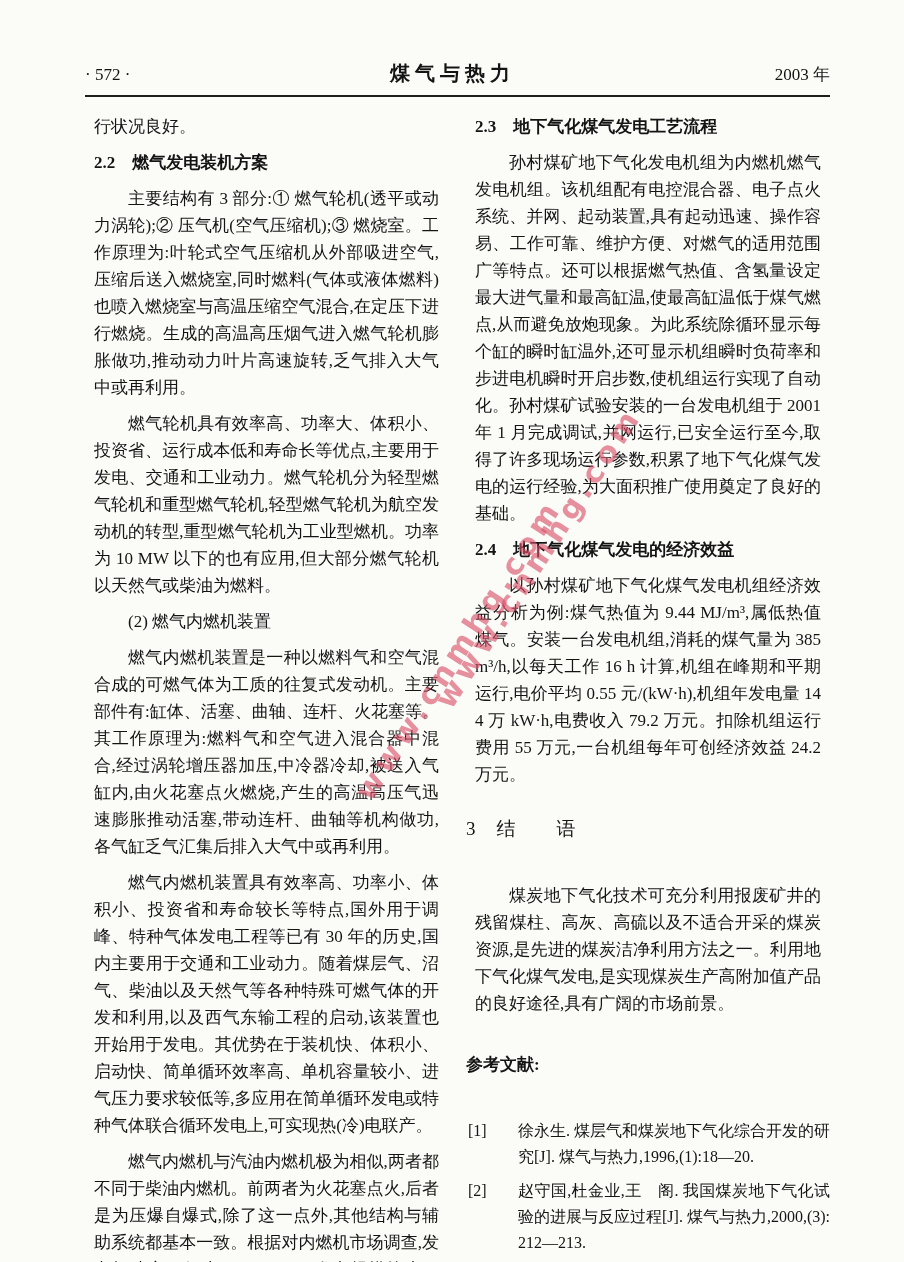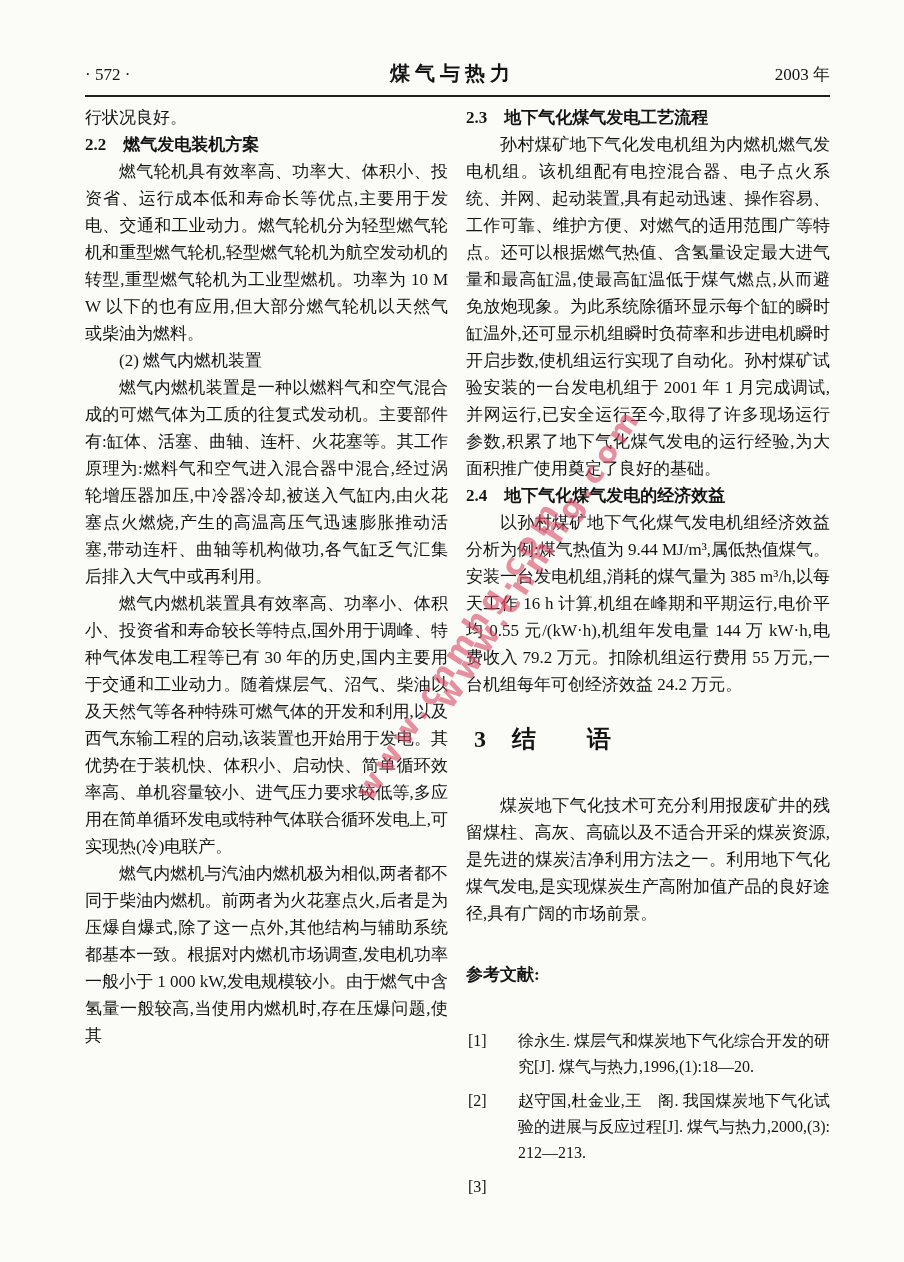--- a/index.html
+++ b/index.html
@@ -27,27 +27,27 @@
   .columns {
     position:absolute; top:104px; left:85px; width:745px;
     display:flex; gap:18px;
   }
   .col {
     width:363px; font-size:17px; line-height:27px;
     text-align:justify; word-break:break-all;
   }
   .col.right { width:364px; }
 
-  .blk { margin:0; }
+  .blk { margin:9px; }
   .para { text-indent:2em; }
   .cont { text-indent:0; }
   .heading { font-weight:bold; text-indent:0; }
   .section {
-    font-size:24px; line-height:30px; font-weight:bold;
-    margin:26px 0 38px 8px; text-indent:0; letter-spacing:1px;
+    font-size:19px; line-height:30px; font-weight:normal;
+    margin:26px 0 38px 0; text-indent:0; letter-spacing:1px;
   }
   .refhead { font-weight:bold; margin:34px 0 40px 0; text-indent:0; font-size:17px; }
 
   .ref {
     position:relative; padding-left:52px;
     font-size:16px; line-height:26px; margin:0 0 8px 0;
     text-align:justify; word-break:break-all;
   }
   .ref-label { position:absolute; left:2px; top:0; }
 
@@ -75,20 +75,21 @@
   </div>
   <div class="header-rule"></div>
 
   <div class="watermark" id="wm1" style="text-shadow: none;">www.cnmhg.com</div>
   <div class="watermark" id="wm2" style="text-shadow: none;">www.cnmhg.com</div>
 
   <div class="columns">
     <div class="col left" id="left-col">
         <p class="blk cont">行状况良好。</p>
         <p class="blk heading">2.2　燃气发电装机方案</p>
+        <p class="blk para">主要结构有 3 部分:① 燃气轮机(透平或动力涡轮);② 压气机(空气压缩机);③ 燃烧室。工作原理为:叶轮式空气压缩机从外部吸进空气,压缩后送入燃烧室,同时燃料(气体或液体燃料)也喷入燃烧室与高温压缩空气混合,在定压下进行燃烧。生成的高温高压烟气进入燃气轮机膨胀做功,推动动力叶片高速旋转,乏气排入大气中或再利用。</p>
         <p class="blk para">燃气轮机具有效率高、功率大、体积小、投资省、运行成本低和寿命长等优点,主要用于发电、交通和工业动力。燃气轮机分为轻型燃气轮机和重型燃气轮机,轻型燃气轮机为航空发动机的转型,重型燃气轮机为工业型燃机。功率为 10 MW 以下的也有应用,但大部分燃气轮机以天然气或柴油为燃料。</p>
         <p class="blk para">(2) 燃气内燃机装置</p>
         <p class="blk para">燃气内燃机装置是一种以燃料气和空气混合成的可燃气体为工质的往复式发动机。主要部件有:缸体、活塞、曲轴、连杆、火花塞等。其工作原理为:燃料气和空气进入混合器中混合,经过涡轮增压器加压,中冷器冷却,被送入气缸内,由火花塞点火燃烧,产生的高温高压气迅速膨胀推动活塞,带动连杆、曲轴等机构做功,各气缸乏气汇集后排入大气中或再利用。</p>
         <p class="blk para">燃气内燃机装置具有效率高、功率小、体积小、投资省和寿命较长等特点,国外用于调峰、特种气体发电工程等已有 30 年的历史,国内主要用于交通和工业动力。随着煤层气、沼气、柴油以及天然气等各种特殊可燃气体的开发和利用,以及西气东输工程的启动,该装置也开始用于发电。其优势在于装机快、体积小、启动快、简单循环效率高、单机容量较小、进气压力要求较低等,多应用在简单循环发电或特种气体联合循环发电上,可实现热(冷)电联产。</p>
         <p class="blk para">燃气内燃机与汽油内燃机极为相似,两者都不同于柴油内燃机。前两者为火花塞点火,后者是为压爆自爆式,除了这一点外,其他结构与辅助系统都基本一致。根据对内燃机市场调查,发电机功率一般小于 1 000 kW,发电规模较小。由于燃气中含氢量一般较高,当使用内燃机时,存在压爆问题,使其</p>
       </div>
     <div class="col right" id="right-col">
         <p class="blk heading">2.3　地下气化煤气发电工艺流程</p>
         <p class="blk para">孙村煤矿地下气化发电机组为内燃机燃气发电机组。该机组配有电控混合器、电子点火系统、并网、起动装置,具有起动迅速、操作容易、工作可靠、维护方便、对燃气的适用范围广等特点。还可以根据燃气热值、含氢量设定最大进气量和最高缸温,使最高缸温低于煤气燃点,从而避免放炮现象。为此系统除循环显示每个缸的瞬时缸温外,还可显示机组瞬时负荷率和步进电机瞬时开启步数,使机组运行实现了自动化。孙村煤矿试验安装的一台发电机组于 2001 年 1 月完成调试,并网运行,已安全运行至今,取得了许多现场运行参数,积累了地下气化煤气发电的运行经验,为大面积推广使用奠定了良好的基础。</p>
         <p class="blk heading">2.4　地下气化煤气发电的经济效益</p>

